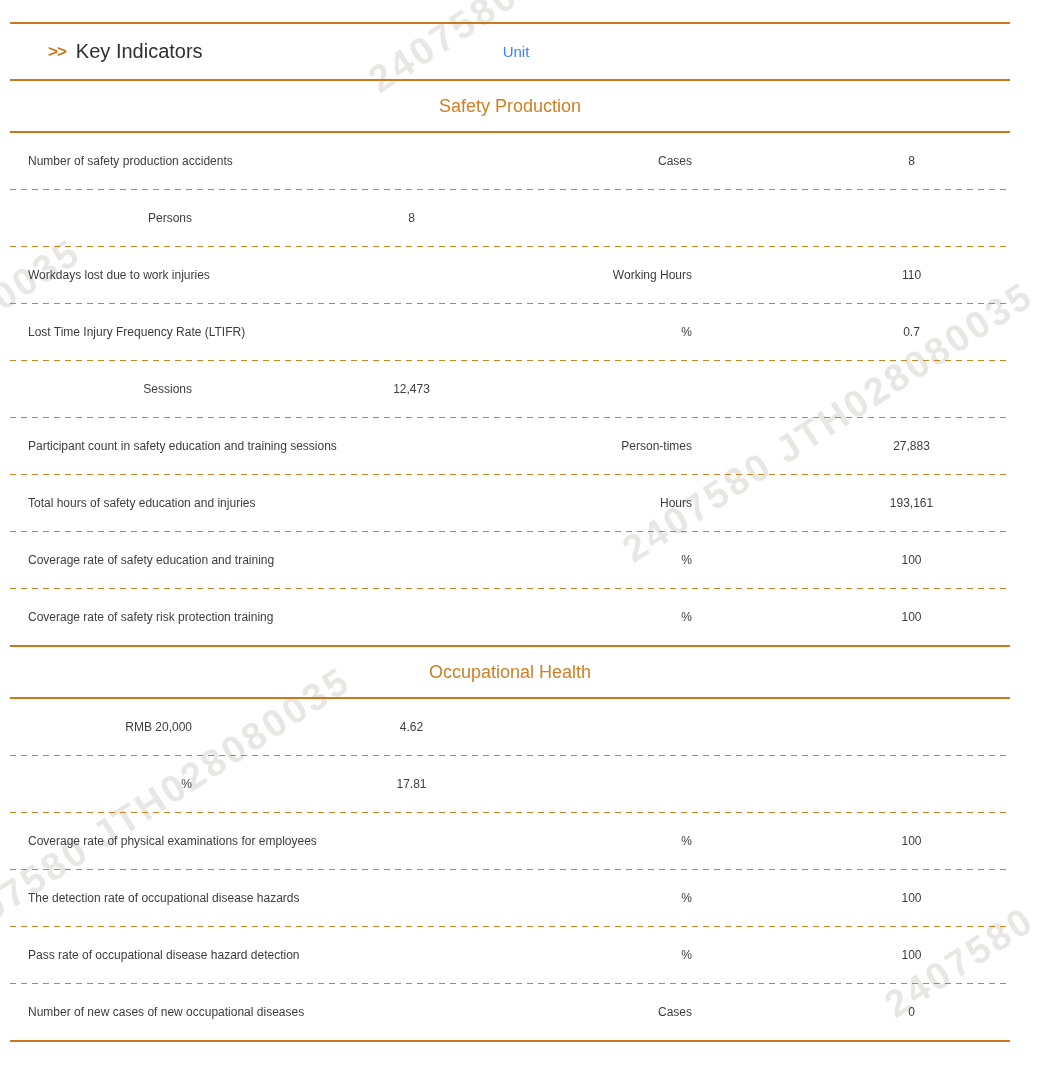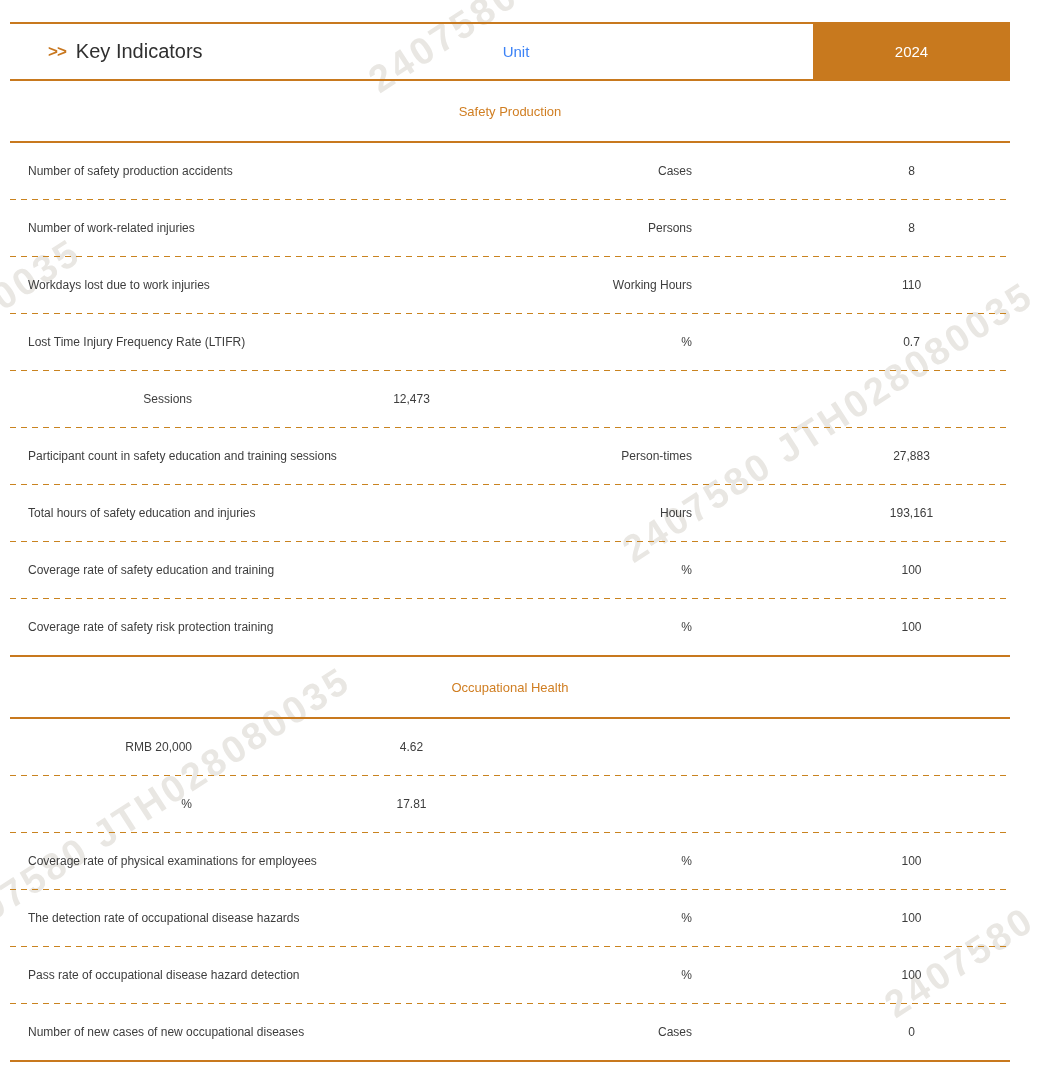--- a/index.html
+++ b/index.html
@@ -78,25 +78,25 @@
     right:0; top:-2px; bottom:-2px;
     width:197px;
     background:#c8791e;
     display:flex;
     align-items:center;
     justify-content:center;
     font-size:15px;
     color:#ffffff;
   }
   .section-title {
-    height:60px;
+    height:50px;
     display:flex;
     align-items:center;
     justify-content:center;
-    font-size:13px;
+    font-size:18px;
     color:#d07e22;
   }
   .row {
     height:56px;
     display:flex;
     align-items:center;
     font-size:12px;
     color:#3d3d3d;
     background:transparent;
   }
@@ -118,37 +118,35 @@
 
   <div class="table">
     <div class="rule"></div>
 
     <div class="header">
       <div class="hleft">
         <span class="chevrons">&gt;&gt;</span>
         <span class="hlabel">Key Indicators</span>
       </div>
       <div class="hunit">Unit</div>
-      <div class="ycell">2024</div>
     </div>
     <div class="rule"></div>
 
     <div class="section-title">Safety Production</div>
     <div class="rule"></div>
 
     <div class="row">
       <div class="c1">Number of safety production accidents</div>
       <div class="c2">Cases</div>
       <div class="sp"></div>
       <div class="c3">8</div>
     </div>
     <div class="dash"></div>
 
     <div class="row">
-      <div class="c1">Number of work-related injuries</div>
       <div class="c2">Persons</div>
       <div class="sp"></div>
       <div class="c3">8</div>
     </div>
     <div class="dash"></div>
 
     <div class="row">
       <div class="c1">Workdays lost due to work injuries</div>
       <div class="c2">Working Hours</div>
       <div class="sp"></div>

